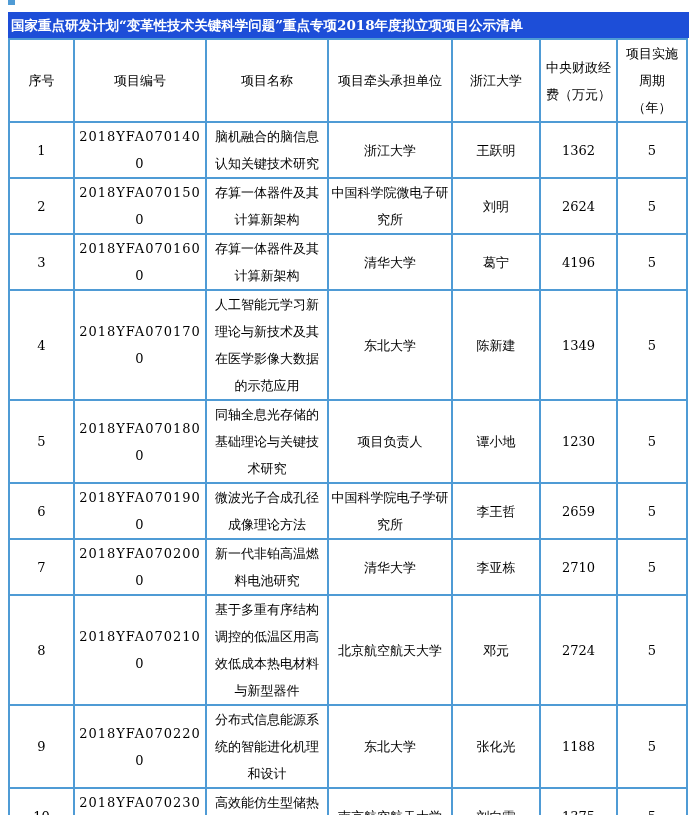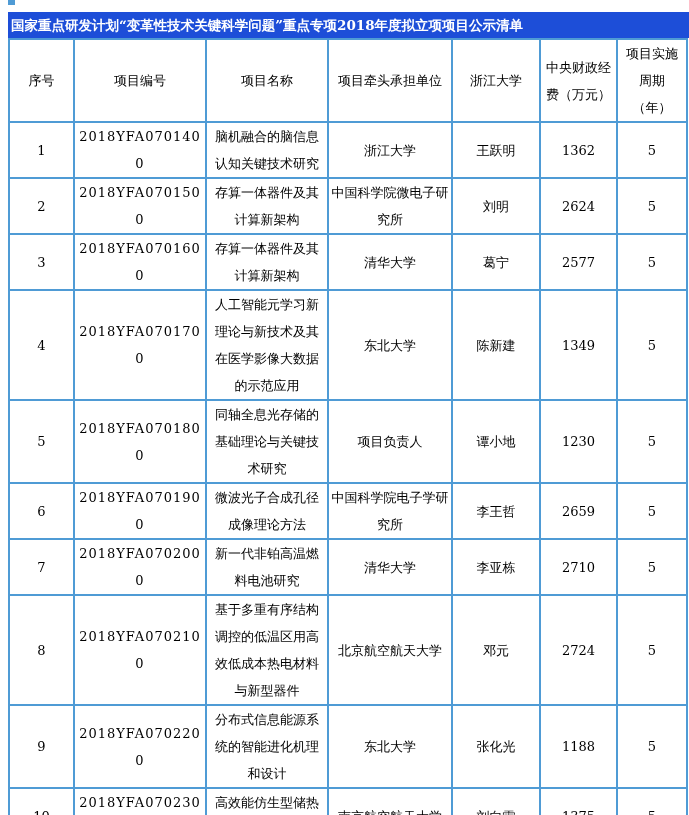--- a/index.html
+++ b/index.html
@@ -121,21 +121,21 @@
         <td>刘明</td>
         <td>2624</td>
         <td>5</td>
       </tr>
       <tr>
         <td>3</td>
         <td class="col-code">2018YFA0701600</td>
         <td>存算一体器件及其计算新架构</td>
         <td>清华大学</td>
         <td>葛宁</td>
-        <td>2577</td>
+        <td>4196</td>
         <td>5</td>
       </tr>
       <tr>
         <td>4</td>
         <td class="col-code">2018YFA0701700</td>
         <td>人工智能元学习新理论与新技术及其在医学影像大数据的示范应用</td>
         <td>东北大学</td>
         <td>陈新建</td>
         <td>1349</td>
         <td>5</td>

